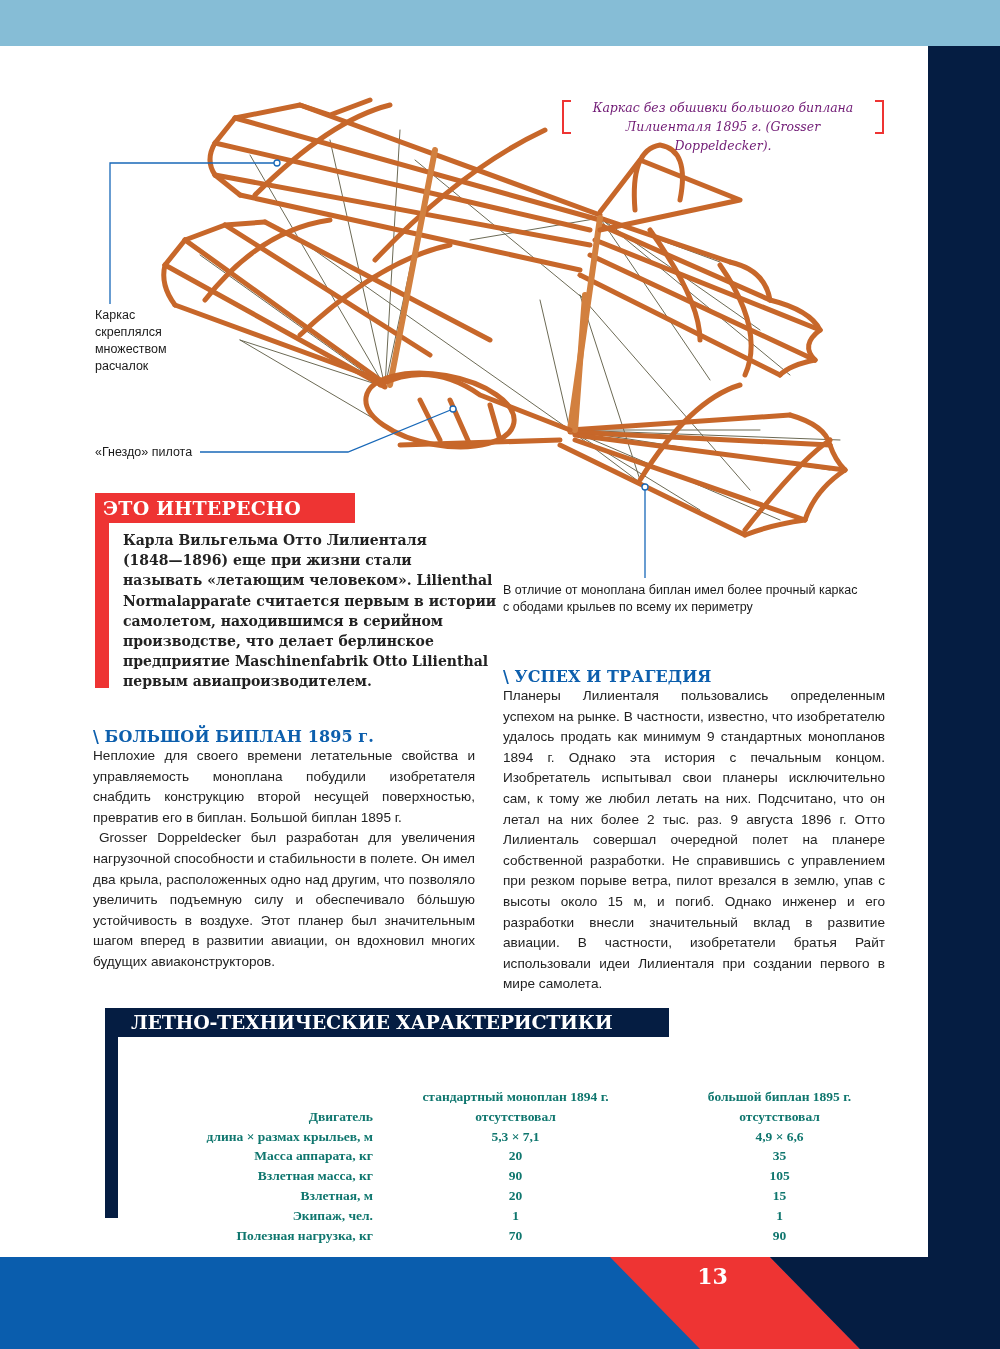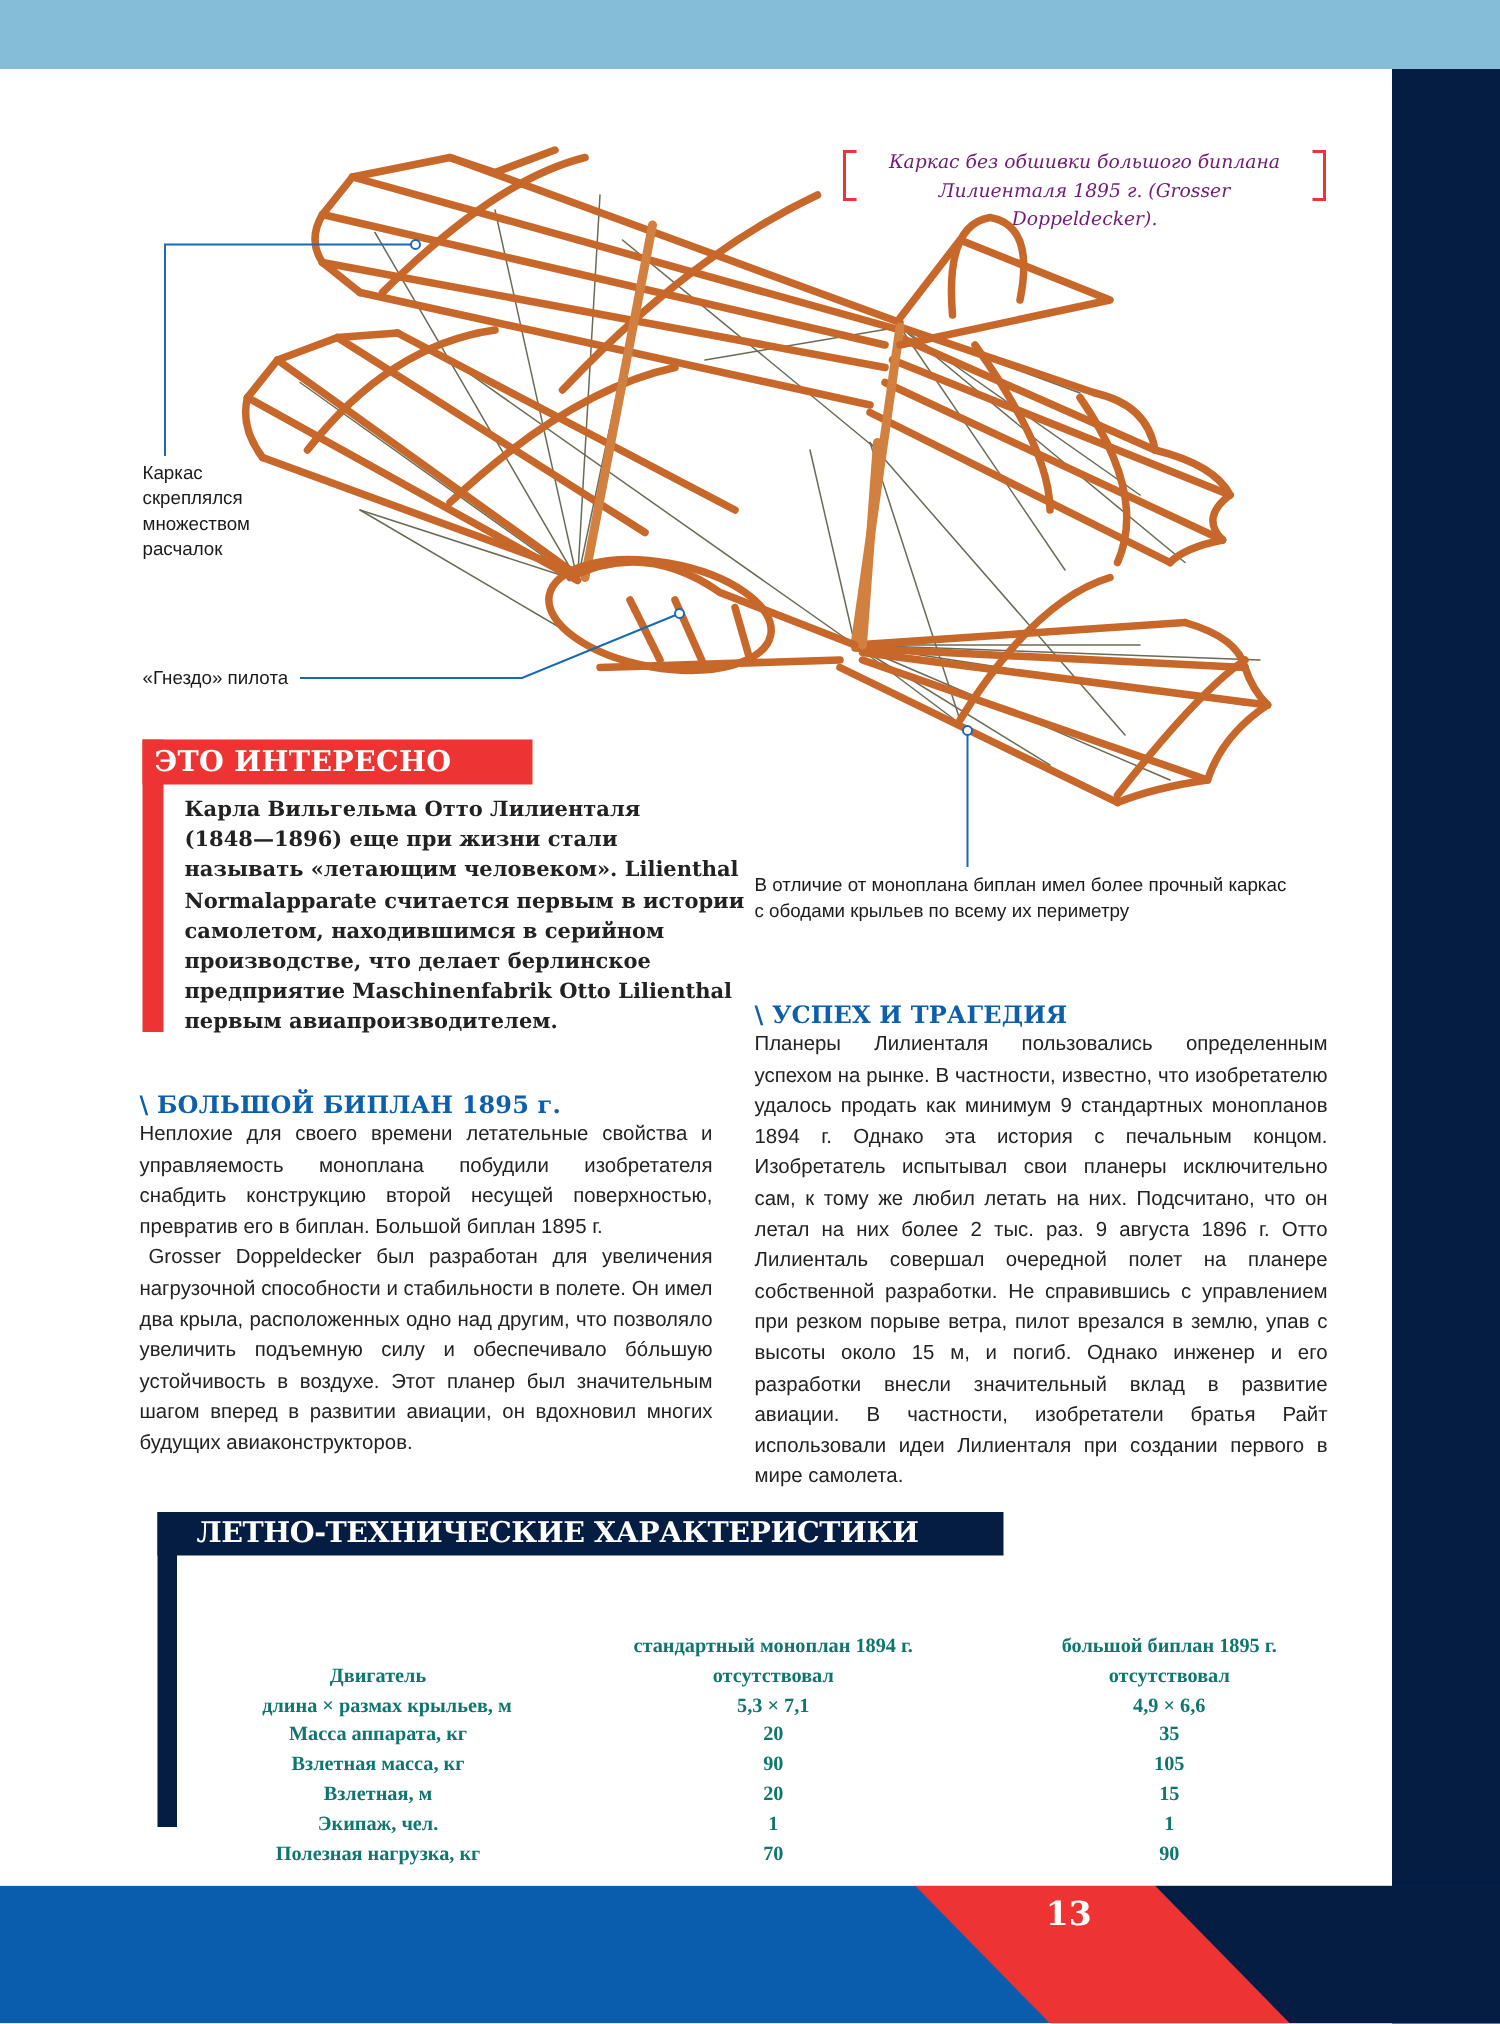--- a/index.html
+++ b/index.html
@@ -24,21 +24,21 @@
 
   .section-heading { position: absolute; font-family: "DejaVu Serif", serif; font-weight: bold; font-size: 16px; color: #0d5fad; letter-spacing: 0.1px; }
   .body-text { position: absolute; font-size: 13.6px; line-height: 20.6px; text-align: justify; color: #222; }
   .body-text p { margin: 0; }
 
   .specs-bar { position: absolute; left: 105px; top: 1008px; width: 13px; height: 210px; background: #051d42; }
   .specs-title { position: absolute; left: 105px; top: 1008px; width: 564px; height: 29px; background: #051d42; color: #ffffff; font-family: "DejaVu Serif", serif; font-weight: bold; font-size: 19px; line-height: 29px; padding-left: 26px; box-sizing: border-box; white-space: nowrap; letter-spacing: -0.3px; }
   .specs-table { position: absolute; left: 131px; top: 1043px; width: 770px; border-collapse: collapse; font-family: Liberation Serif, serif; font-size: 13.5px; color: #0f766e; margin-top: 44px; }
   .specs-table td, .specs-table th { padding: 0; height: 19.8px; line-height: 19.8px; font-weight: bold; white-space: nowrap; }
   .specs-table th { font-weight: bold; }
-  .specs-table .c0 { width: 230px; text-align: center; }
+  .specs-table .c0 { width: 230px; text-align: right; }
   .specs-table .c1 { width: 285px; text-align: center; }
   .specs-table .c2 { text-align: center; }
   .specs-table .indent { padding-left: 12px; }
 </style>
 </head>
 <body>
 
 <div class="top-band"></div>
 <div class="right-bar"></div>
 <div class="bottom-band">

